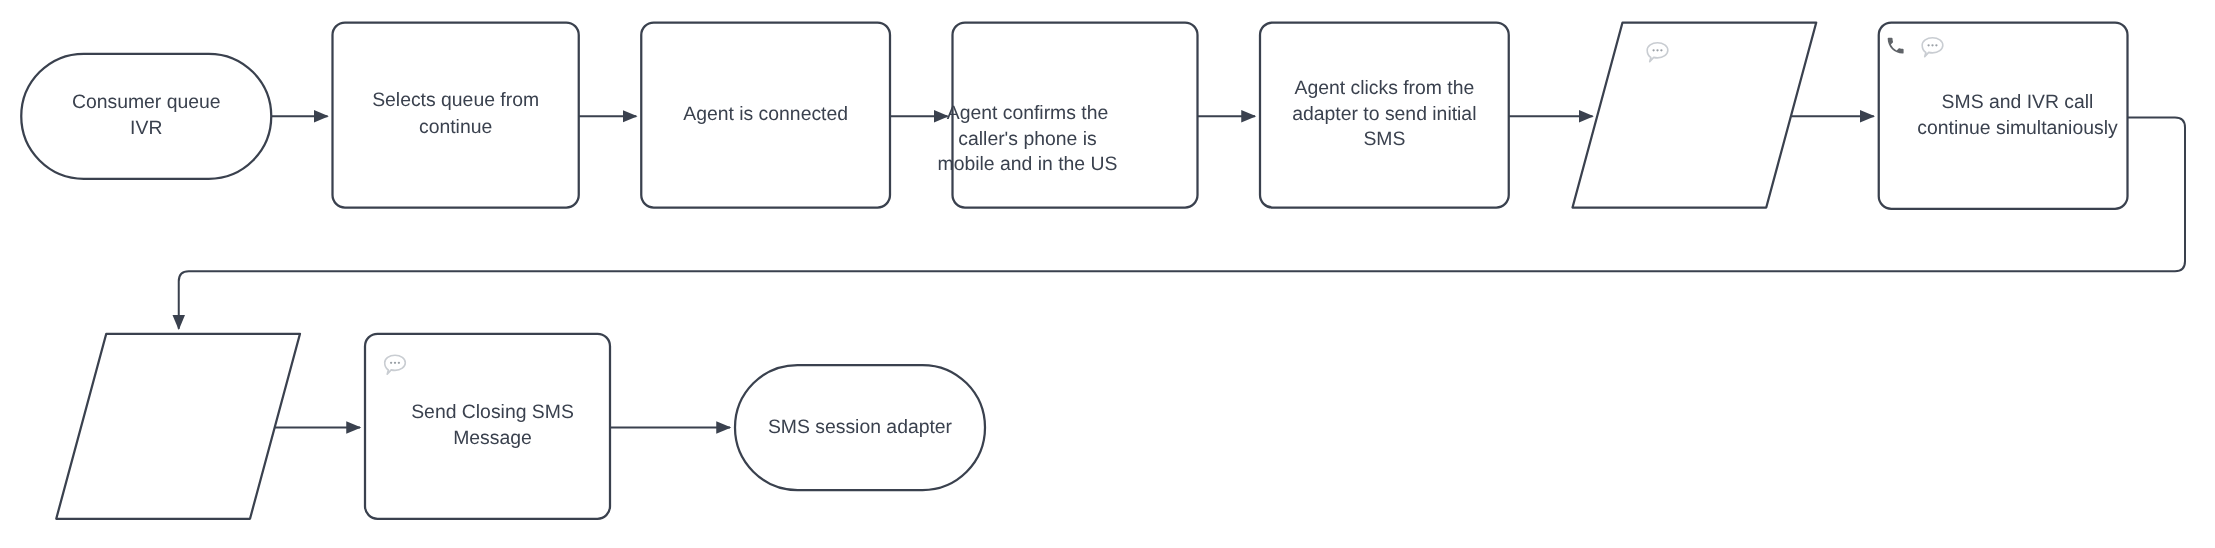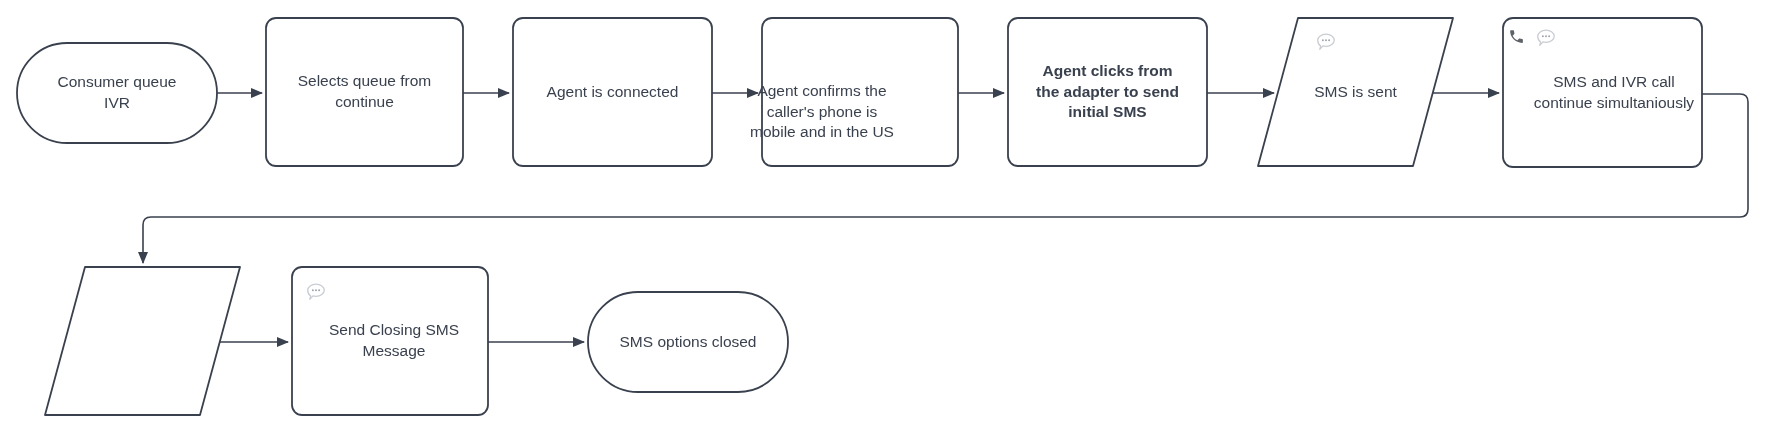--- a/index.html
+++ b/index.html
@@ -72,25 +72,24 @@
       <path d="M85,267 L240,267 L200,415 L45,415 Z"></path>
       <rect x="292" y="267" width="196" height="148" rx="10"></rect>
       <rect x="588" y="292" width="200" height="100" rx="50" ry="50"></rect>
     </g>
   </svg>
 
   <div class="node-label" style="left:17px;   top:43px;  width:200px; height:100px; padding:0 32px;">Consumer queue IVR</div>
   <div class="node-label" style="left:266px;  top:18px;  width:197px; height:148px; padding:0 23px;">Selects queue from continue</div>
   <div class="node-label" style="left:513px;  top:18px;  width:199px; height:148px; padding:0 18px;">Agent is connected</div>
   <div class="node-label" style="left:724px;  top:18px;  width:196px; height:148px; padding:0 23px;margin-top:20px;">Agent confirms the caller's phone is mobile and in the US</div>
-  <div class="node-label" style="left:1008px; top:18px;  width:199px; height:148px; padding:0 24px;font-weight:bold;">Agent clicks from the adapter to send initial SMS</div>
-  <div class="node-label" style="left:1258px; top:18px;  width:195px; height:148px; padding:0 30px;">SMS is sent</div>
+  <div class="node-label" style="left:1008px; top:18px;  width:199px; height:148px; padding:0 24px;">Agent clicks from the adapter to send initial SMS</div>
   <div class="node-label" style="left:1503px; top:18px;  width:222px; height:149px; padding:0 24px;">SMS and IVR call continue simultaniously</div>
   <div class="node-label" style="left:292px;  top:267px; width:204px; height:148px; padding:0 20px;">Send Closing SMS Message</div>
-  <div class="node-label" style="left:588px;  top:292px; width:200px; height:100px; padding:0 20px;">SMS options closed</div>
+  <div class="node-label" style="left:588px;  top:292px; width:200px; height:100px; padding:0 20px;">SMS session adapter</div>
 
   <div class="icon" style="left:1315px; top:31px;">
     <svg width="22" height="22" viewBox="0 0 24 24">
       <path d="M12 3.5c5 0 9 2.9 9 6.6 0 3.7-4 6.6-9 6.6-1.2 0-2.3-.15-3.3-.45L5.2 20l1-3.6C4.3 15.2 3 13.1 3 10.1c0-3.7 4-6.6 9-6.6z" fill="#ffffff" stroke="#c9cdd2" stroke-width="1.4" stroke-linejoin="round"></path>
       <circle cx="8.6" cy="10.1" r="1" fill="#9aa0a6"></circle>
       <circle cx="12" cy="10.1" r="1" fill="#9aa0a6"></circle>
       <circle cx="15.4" cy="10.1" r="1" fill="#9aa0a6"></circle>
     </svg>
   </div>
 

